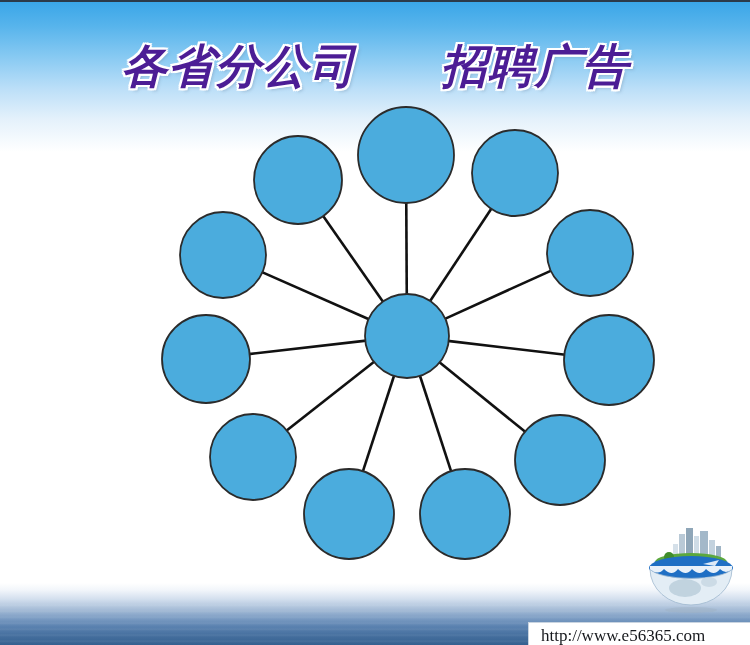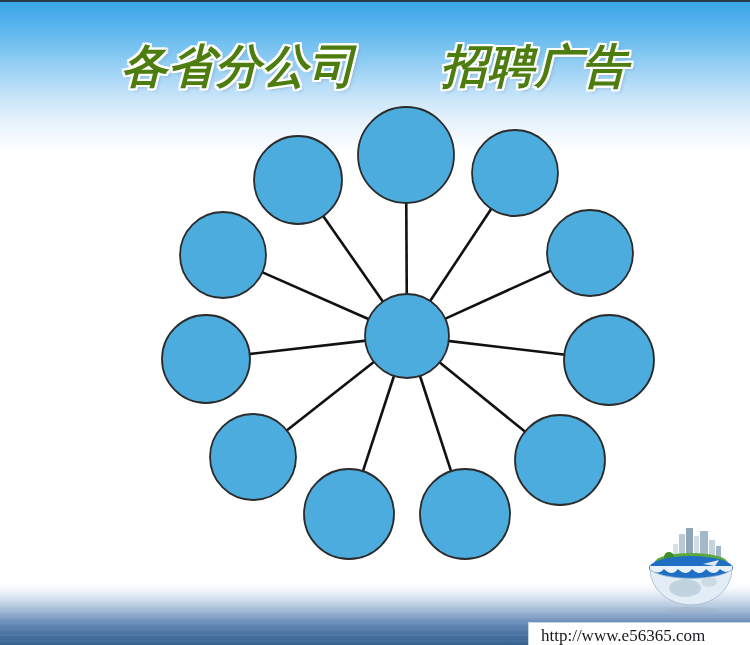--- a/index.html
+++ b/index.html
@@ -71,21 +71,21 @@
     position: absolute;
     left: 0;
     top: 34px;
     width: 750px;
     text-align: center;
     font-family: "DejaVu Sans", "Liberation Sans", sans-serif;
     font-size: 46px;
     font-weight: bold;
     font-style: italic;
     letter-spacing: 1px;
-    color: #4d7c0f;
+    color: #4c1d95;
     white-space: pre;
     text-shadow:
        2px 0 0 #ffffff,
       -2px 0 0 #ffffff,
        0 2px 0 #ffffff,
        0 -2px 0 #ffffff,
        2px 2px 0 #ffffff,
       -2px 2px 0 #ffffff,
        2px -2px 0 #ffffff,
       -2px -2px 0 #ffffff,

